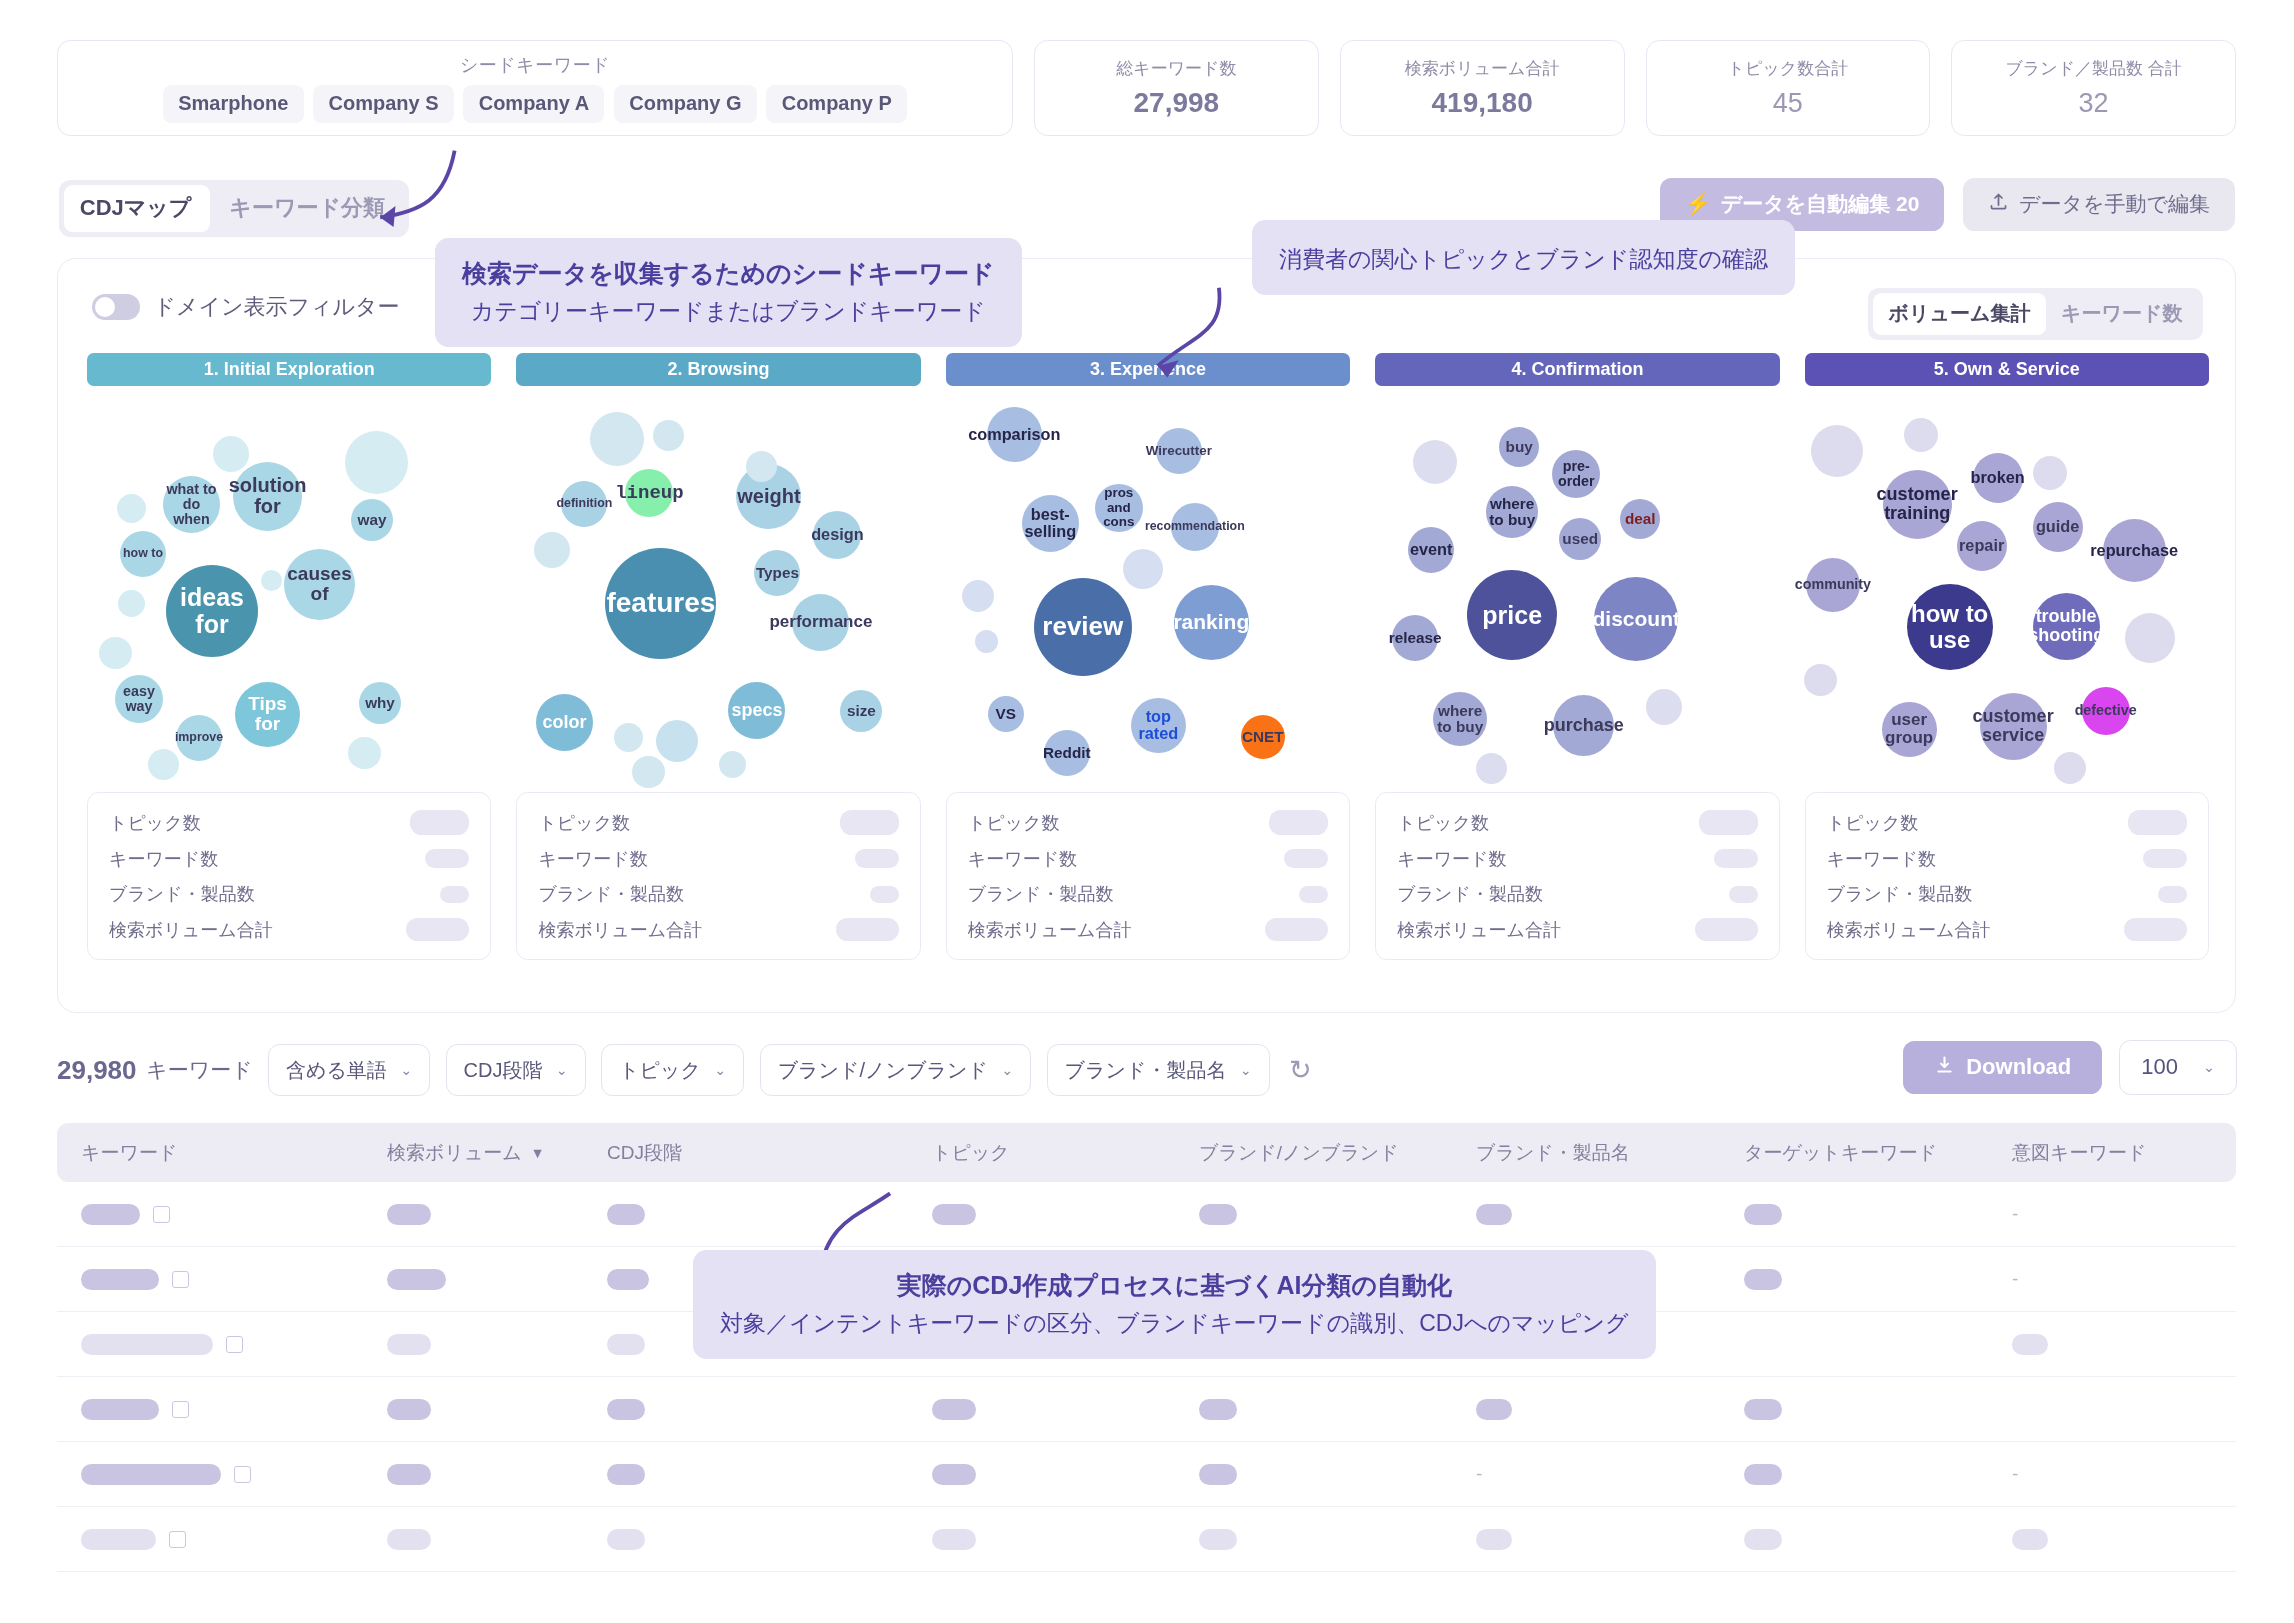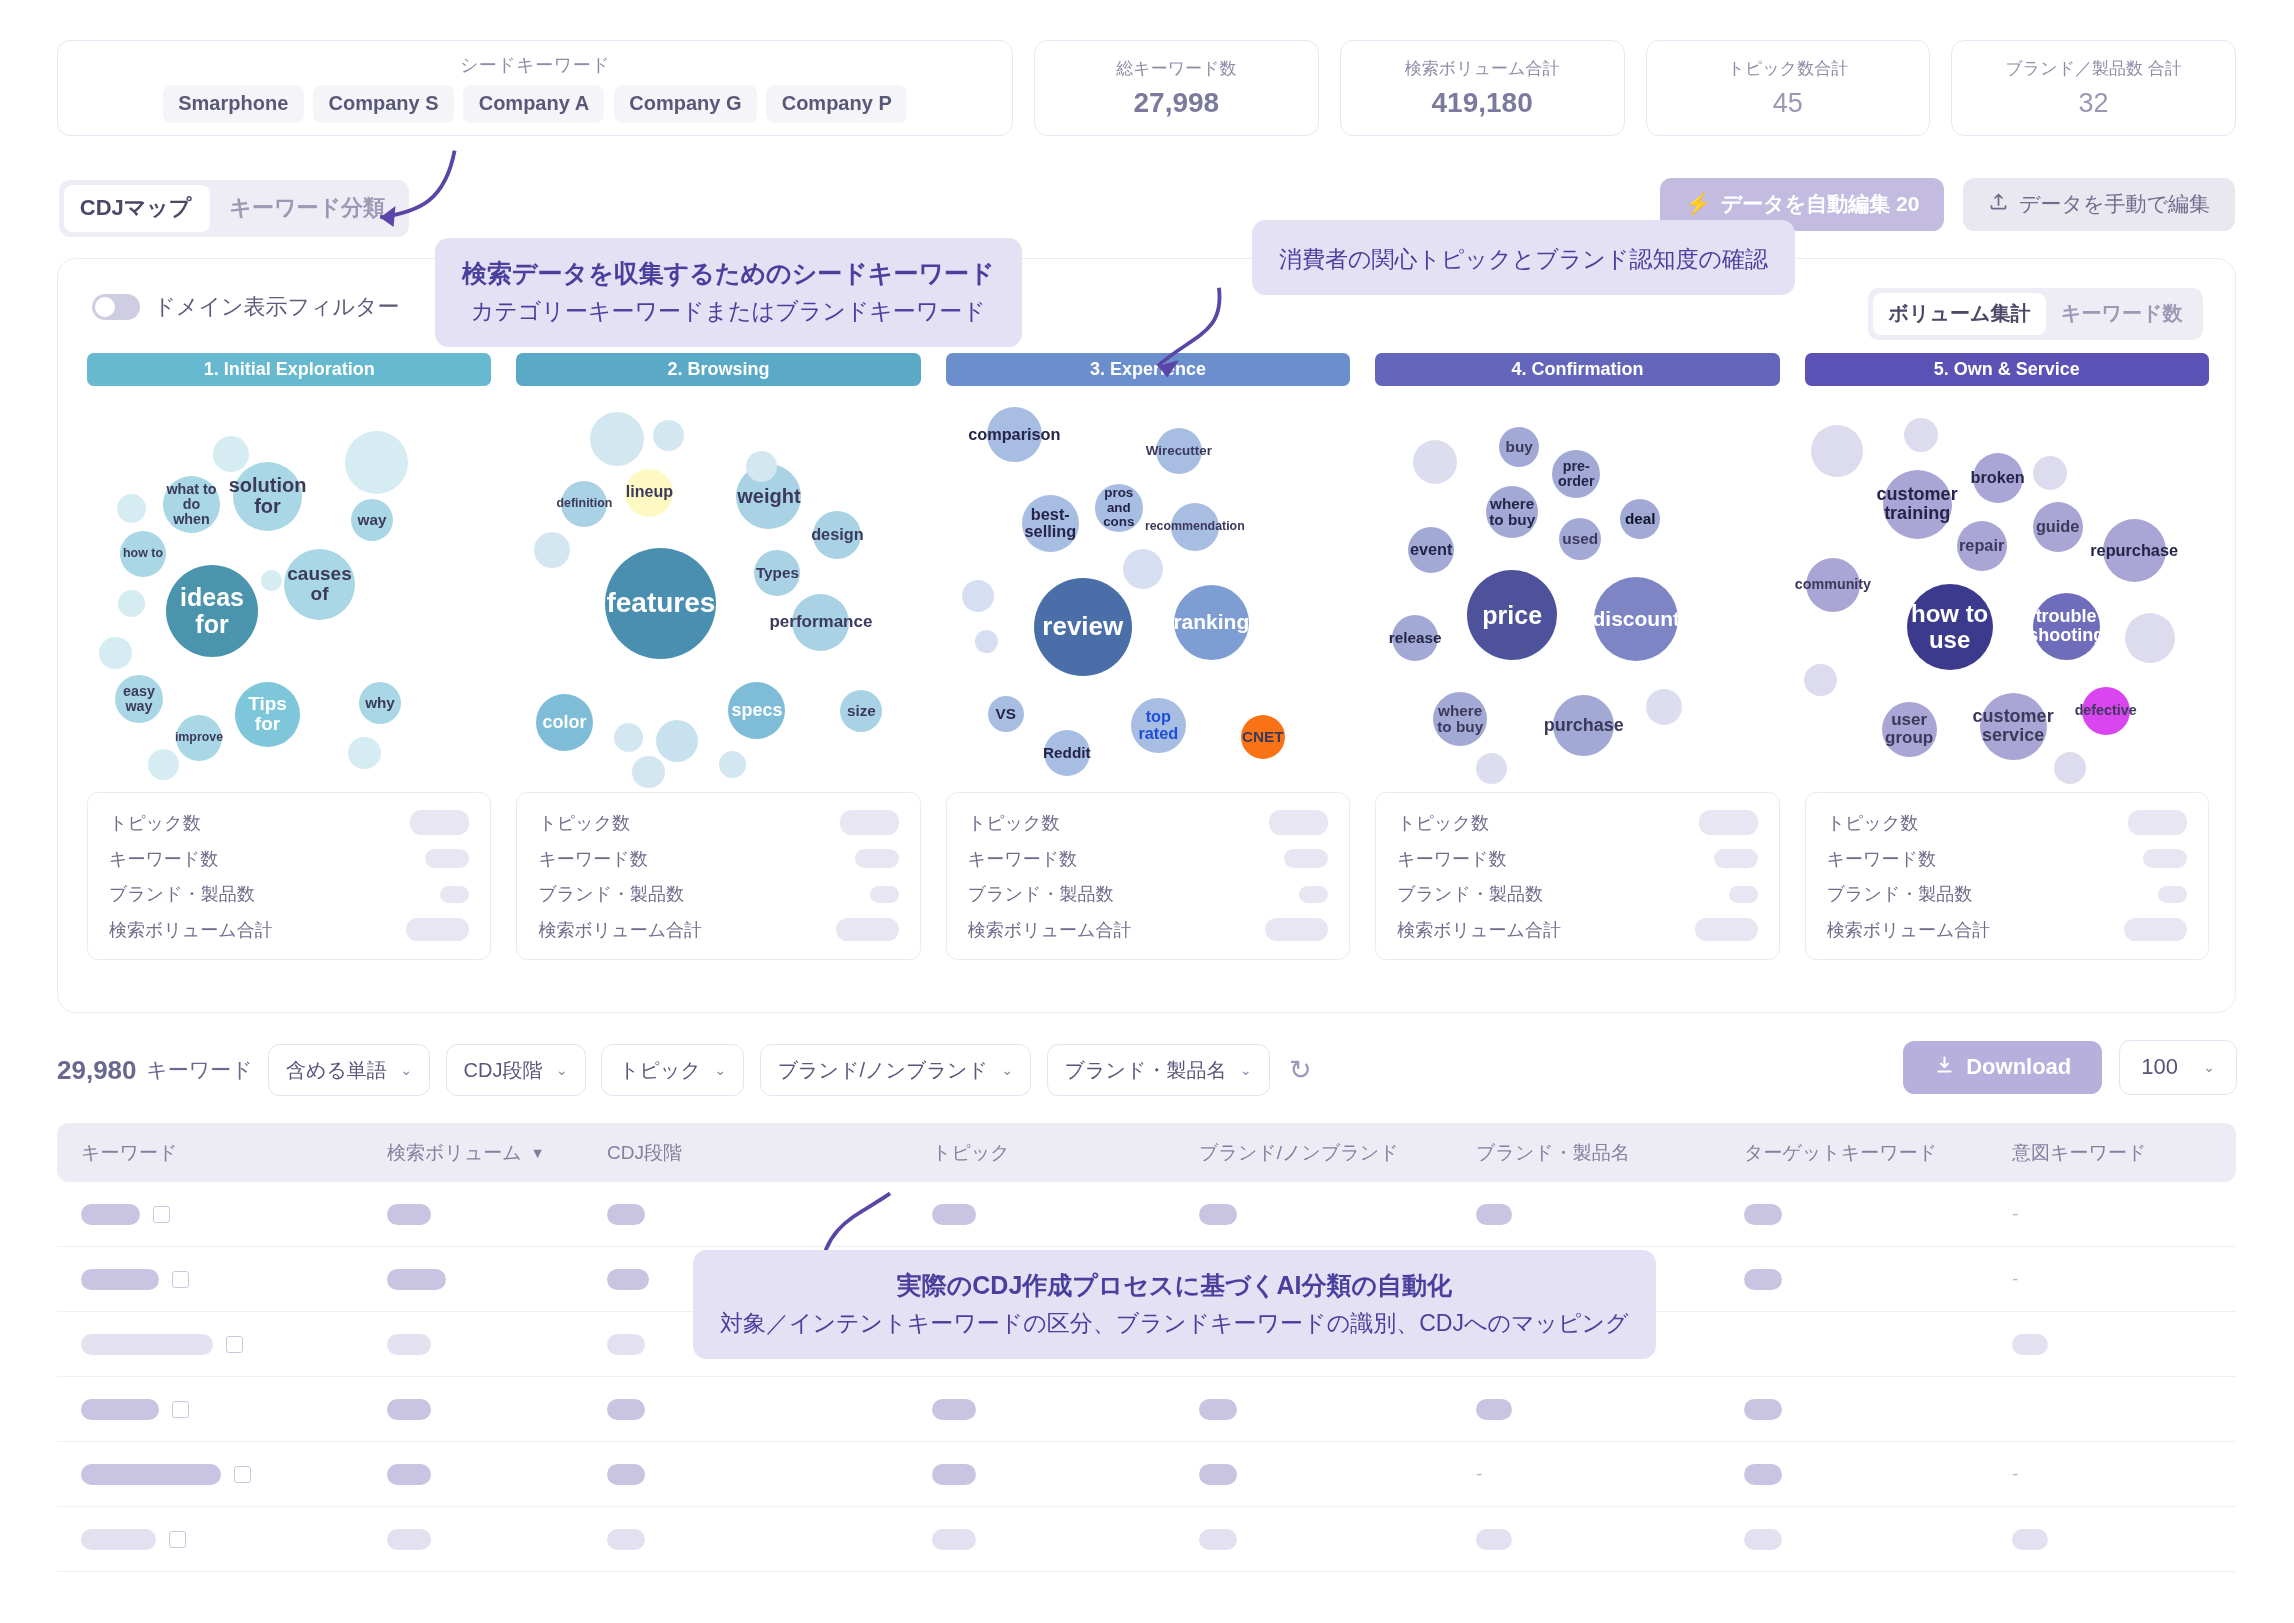--- a/index.html
+++ b/index.html
@@ -276,21 +276,21 @@
           </div>
         </div>
         <div class="stage">
           <div class="stage-head" style="background: rgb(90, 169, 198);">2. Browsing</div>
           <div class="bubbles">
             <div class="bub" style="width: 111px; height: 111px; left: 89px; top: 147px; background: rgb(75, 143, 176); color: rgb(255, 255, 255); font-size: 28px;">features</div>
             <div class="bub" style="width: 65px; height: 65px; left: 220px; top: 63px; background: rgb(169, 210, 229); color: rgb(60, 58, 92); font-size: 20px;">weight</div>
             <div class="bub" style="width: 57px; height: 57px; left: 276px; top: 193px; background: rgb(169, 210, 229); color: rgb(60, 58, 92); font-size: 17px;">performance</div>
             <div class="bub" style="width: 57px; height: 57px; left: 212px; top: 281px; background: rgb(126, 188, 215); color: rgb(255, 255, 255); font-size: 18px;">specs</div>
             <div class="bub" style="width: 57px; height: 57px; left: 19.5px; top: 293px; background: rgb(126, 188, 215); color: rgb(255, 255, 255); font-size: 18px;">color</div>
-            <div class="bub" style="width: 48px; height: 48px; left: 109px; top: 68px; background: #fef9c3; color: rgb(60, 58, 92); font-size: 16px;">lineup</div>
+            <div class="bub" style="width: 48px; height: 48px; left: 109px; top: 68px; background: #86efac; color: rgb(60, 58, 92); font-size: 19px; font-family: Liberation Mono, monospace;">lineup</div>
             <div class="bub" style="width: 46px; height: 46px; left: 238px; top: 149px; background: rgb(169, 210, 229); color: rgb(60, 58, 92); font-size: 15.3px;">Types</div>
             <div class="bub" style="width: 48px; height: 48px; left: 297px; top: 110px; background: rgb(169, 210, 229); color: rgb(60, 58, 92); font-size: 16.3px;">design</div>
             <div class="bub" style="width: 42px; height: 42px; left: 324px; top: 289px; background: rgb(169, 210, 229); color: rgb(60, 58, 92); font-size: 15.3px;">size</div>
             <div class="bub" style="width: 46px; height: 46px; left: 45px; top: 80px; background: rgb(169, 210, 229); color: rgb(60, 58, 92); font-size: 12.4px;">definition</div>
             <div class="bub" style="width: 54px; height: 54px; left: 74px; top: 11.5px; background: rgb(211, 231, 241); color: rgb(60, 58, 92); font-size: 11.5px;"></div>
             <div class="bub" style="width: 31px; height: 31px; left: 137px; top: 19px; background: rgb(211, 231, 241); color: rgb(60, 58, 92); font-size: 11.5px;"></div>
             <div class="bub" style="width: 31px; height: 31px; left: 230px; top: 50px; background: rgb(211, 231, 241); color: rgb(60, 58, 92); font-size: 11.5px;"></div>
             <div class="bub" style="width: 36px; height: 36px; left: 18px; top: 131px; background: rgb(211, 231, 241); color: rgb(60, 58, 92); font-size: 11.5px;"></div>
             <div class="bub" style="width: 29px; height: 29px; left: 98px; top: 322px; background: rgb(211, 231, 241); color: rgb(60, 58, 92); font-size: 11.5px;"></div>
             <div class="bub" style="width: 42px; height: 42px; left: 140px; top: 319px; background: rgb(200, 225, 238); color: rgb(60, 58, 92); font-size: 11.5px;"></div>
@@ -358,21 +358,21 @@
           <div class="bubbles">
             <div class="bub" style="width: 90px; height: 90px; left: 92px; top: 169px; background: rgb(77, 82, 155); color: rgb(255, 255, 255); font-size: 25px;">price</div>
             <div class="bub" style="width: 84px; height: 84px; left: 219px; top: 176px; background: rgb(125, 133, 196); color: rgb(255, 255, 255); font-size: 21px;">discount</div>
             <div class="bub" style="width: 61px; height: 61px; left: 178px; top: 294px; background: rgb(163, 169, 213); color: rgb(60, 58, 92); font-size: 18px;">purchase</div>
             <div class="bub" style="width: 52px; height: 52px; left: 111px; top: 85px; background: rgb(163, 169, 213); color: rgb(37, 37, 73); font-size: 15.3px;">where to buy</div>
             <div class="bub" style="width: 54px; height: 54px; left: 58px; top: 291px; background: rgb(163, 169, 213); color: rgb(60, 58, 92); font-size: 15.3px;">where to buy</div>
             <div class="bub" style="width: 46px; height: 46px; left: 33px; top: 126px; background: rgb(163, 169, 213); color: rgb(37, 37, 73); font-size: 16.3px;">event</div>
             <div class="bub" style="width: 46px; height: 46px; left: 17px; top: 214px; background: rgb(163, 169, 213); color: rgb(37, 37, 73); font-size: 15.3px;">release</div>
             <div class="bub" style="width: 48px; height: 48px; left: 177px; top: 49px; background: rgb(163, 169, 213); color: rgb(37, 37, 73); font-size: 14.3px;">pre-order</div>
             <div class="bub" style="width: 40px; height: 40px; left: 124px; top: 26px; background: rgb(163, 169, 213); color: rgb(60, 58, 92); font-size: 15.3px;">buy</div>
-            <div class="bub" style="width: 40px; height: 40px; left: 245px; top: 98px; background: rgb(163, 169, 213); color: #0f172a; font-size: 15.3px;">deal</div>
+            <div class="bub" style="width: 40px; height: 40px; left: 245px; top: 98px; background: rgb(163, 169, 213); color: #7f1d1d; font-size: 15.3px;">deal</div>
             <div class="bub" style="width: 42px; height: 42px; left: 184px; top: 117px; background: rgb(163, 169, 213); color: rgb(60, 58, 92); font-size: 15.3px;">used</div>
             <div class="bub" style="width: 44px; height: 44px; left: 38px; top: 39px; background: rgb(220, 222, 239); color: rgb(60, 58, 92); font-size: 11.5px;"></div>
             <div class="bub" style="width: 36px; height: 36px; left: 271px; top: 288px; background: rgb(220, 222, 239); color: rgb(60, 58, 92); font-size: 11.5px;"></div>
             <div class="bub" style="width: 31px; height: 31px; left: 101px; top: 352px; background: rgb(220, 222, 239); color: rgb(60, 58, 92); font-size: 11.5px;"></div>
           </div>
           <div class="metrics">
             <div class="metric-row">
               <div class="metric-label">トピック数</div>
               <div class="skel" style="width: 59px; height: 25px;"></div>
             </div>

